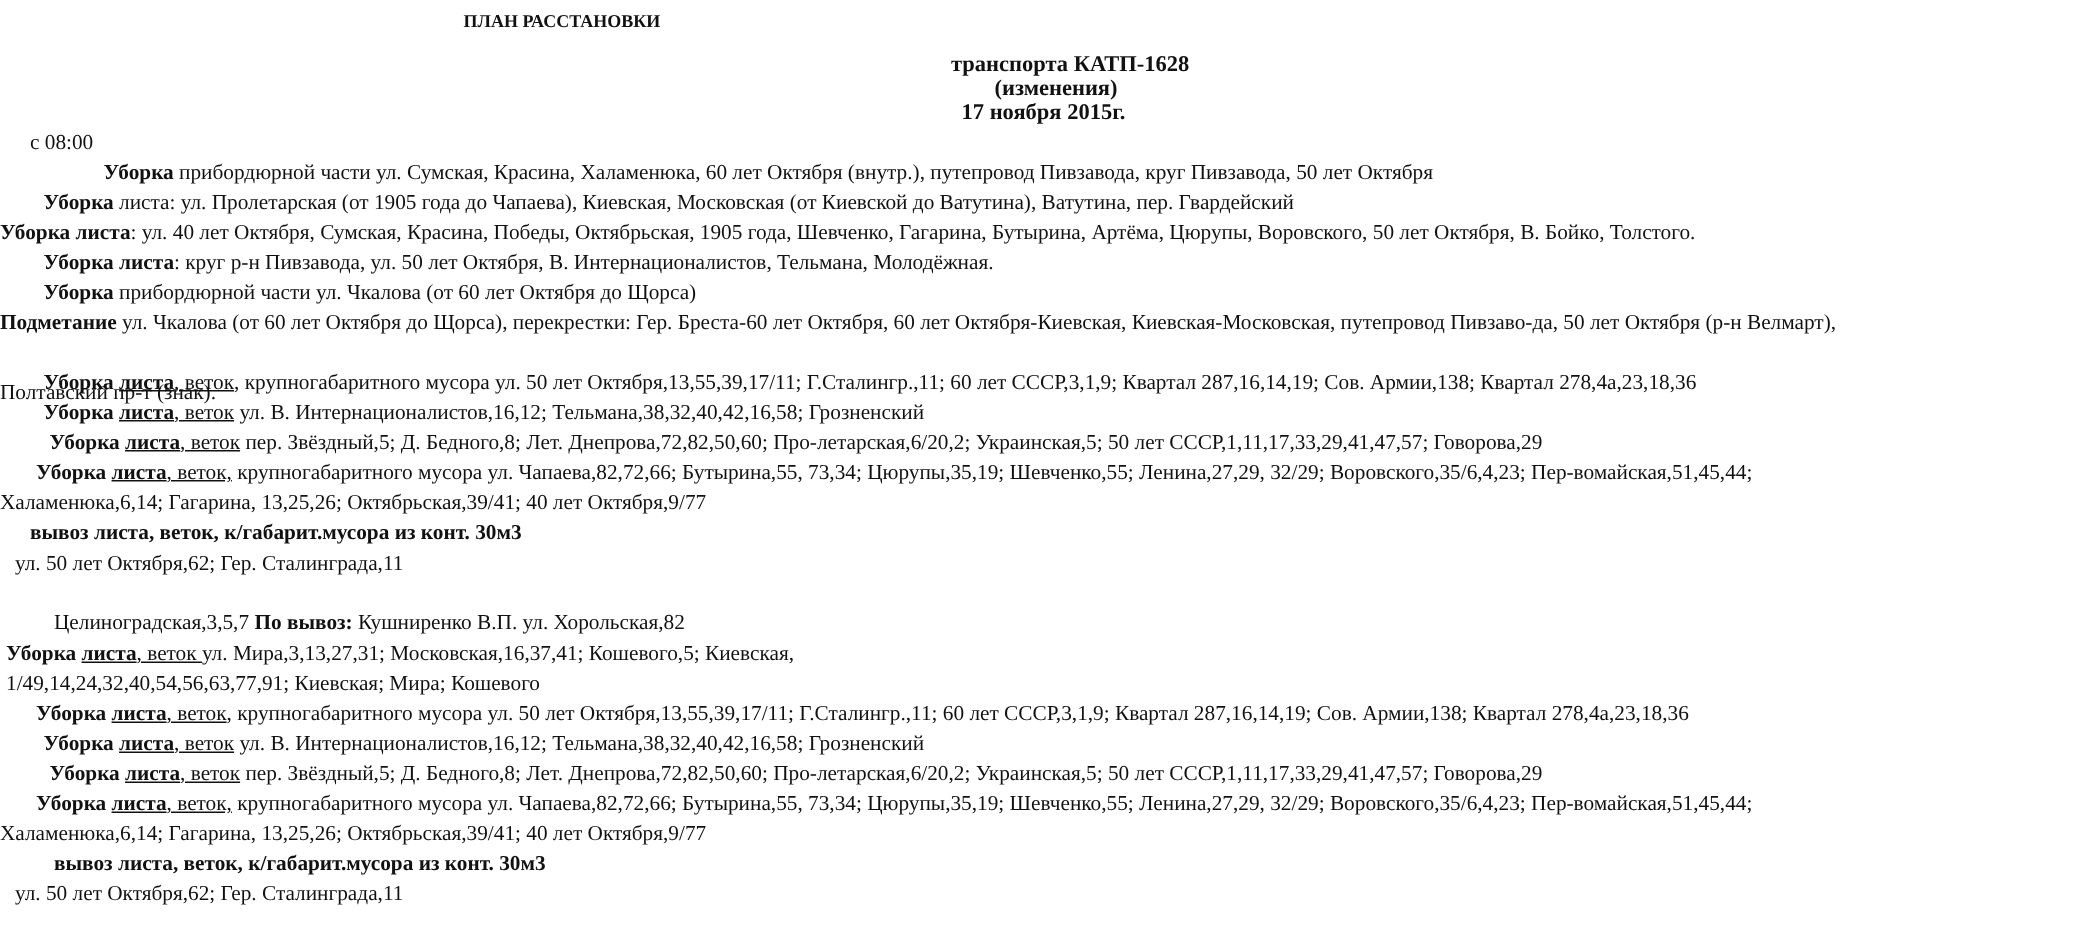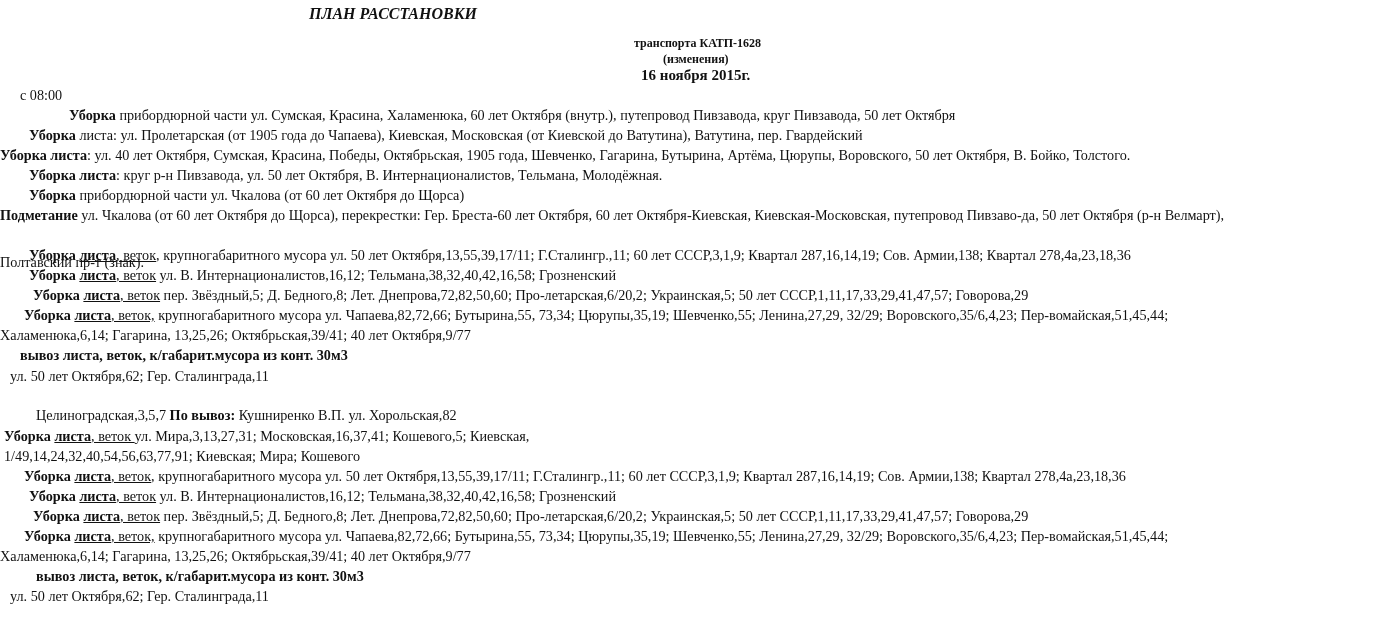--- a/index.html
+++ b/index.html
@@ -4,31 +4,31 @@
 <style>
   html, body { margin: 0; padding: 0; background: #ffffff; }
   body {
     width: 1382px; height: 619px; overflow: hidden; position: relative;
     font-family: "Liberation Serif", "DejaVu Serif", serif;
     color: #111111; font-size: 14.2px;
   }
   .line { position: absolute; white-space: nowrap; line-height: 18px; }
   .b { font-weight: bold; }
   .u { text-decoration: underline; margin-top: 40px; }
-  .title { font-weight: bold; font-size: 16px; font-style: italic; }
-  .sub { font-weight: bold; font-size: 12px; }
+  .title { font-weight: bold; font-size: 12px; }
+  .sub { font-weight: bold; font-size: 15px; }
   .date { font-weight: bold; font-size: 15px; }
 </style>
 </head>
 <body>
 
 <div class="line title" style="left:309px; top:5px;">ПЛАН РАССТАНОВКИ</div>
 <div class="line sub" style="left:634px; top:34px;">транспорта КАТП-1628</div>
 <div class="line sub" style="left:663px; top:50px;">(изменения)</div>
-<div class="line date" style="left:641px; top:66px;">16 ноября 2015г.</div>
+<div class="line date" style="left:641px; top:66px;">17 ноября 2015г.</div>
 
 <div id="body-lines">
     <div class="line" style="left: 20px; top: 86px;"><span>с 08:00</span></div>
     <div class="line" style="left: 29px; top: 106px; margin-left: 40px;"><span class="b">Уборка</span><span> прибордюрной части ул. Сумская, Красина, Халаменюка, 60 лет Октября (внутр.), путепровод Пивзавода, круг Пивзавода, 50 лет Октября</span></div>
     <div class="line" style="left: 29px; top: 126px;"><span class="b">Уборка</span><span> листа: ул. Пролетарская (от 1905 года до Чапаева), Киевская, Московская (от Киевской до Ватутина), Ватутина, пер. Гвардейский</span></div>
     <div class="line" style="left: 0px; top: 146px;"><span class="b">Уборка листа</span><span>: ул. 40 лет Октября, Сумская, Красина, Победы, Октябрьская, 1905 года, Шевченко, Гагарина, Бутырина, Артёма, Цюрупы, Воровского, 50 лет Октября, В. Бойко, Толстого.</span></div>
     <div class="line" style="left: 29px; top: 166px;"><span class="b">Уборка листа</span><span>: круг р-н Пивзавода, ул. 50 лет Октября, В. Интернационалистов, Тельмана, Молодёжная.</span></div>
     <div class="line" style="left: 29px; top: 186px;"><span class="b">Уборка</span><span> прибордюрной части ул. Чкалова (от 60 лет Октября до Щорса)</span></div>
     <div class="line" style="left: 0px; top: 206px;"><span class="b">Подметание</span><span> ул. Чкалова (от 60 лет Октября до Щорса), перекрестки: Гер. Бреста-60 лет Октября, 60 лет Октября-Киевская, Киевская-Московская, путепровод Пивзаво-да, 50 лет Октября (р-н Велмарт),</span></div>
     <div class="line" style="left: 0px; top: 226px; margin-top: 27px;"><span>Полтавский пр-т (знак).</span></div>

